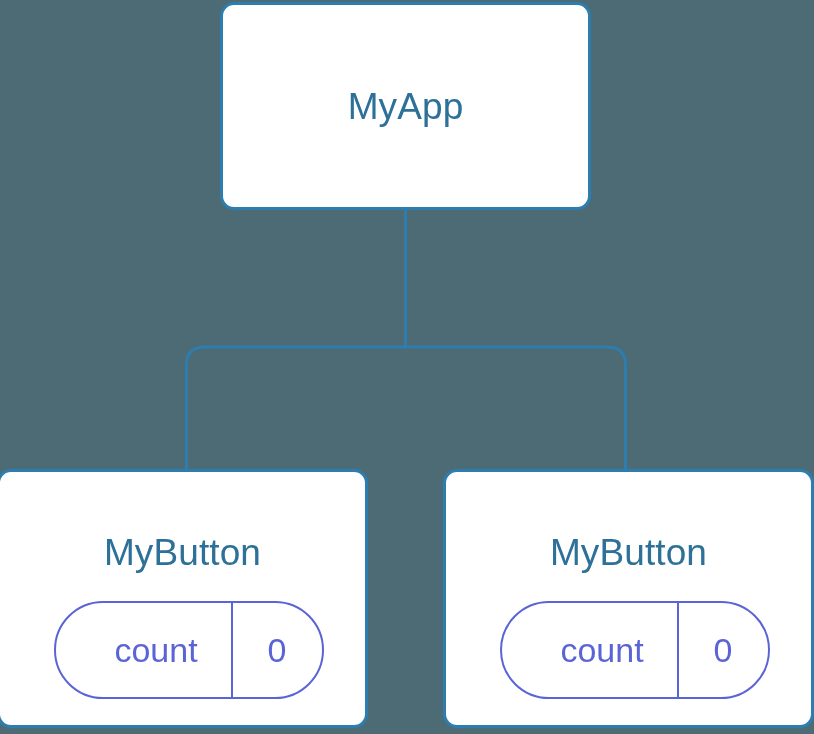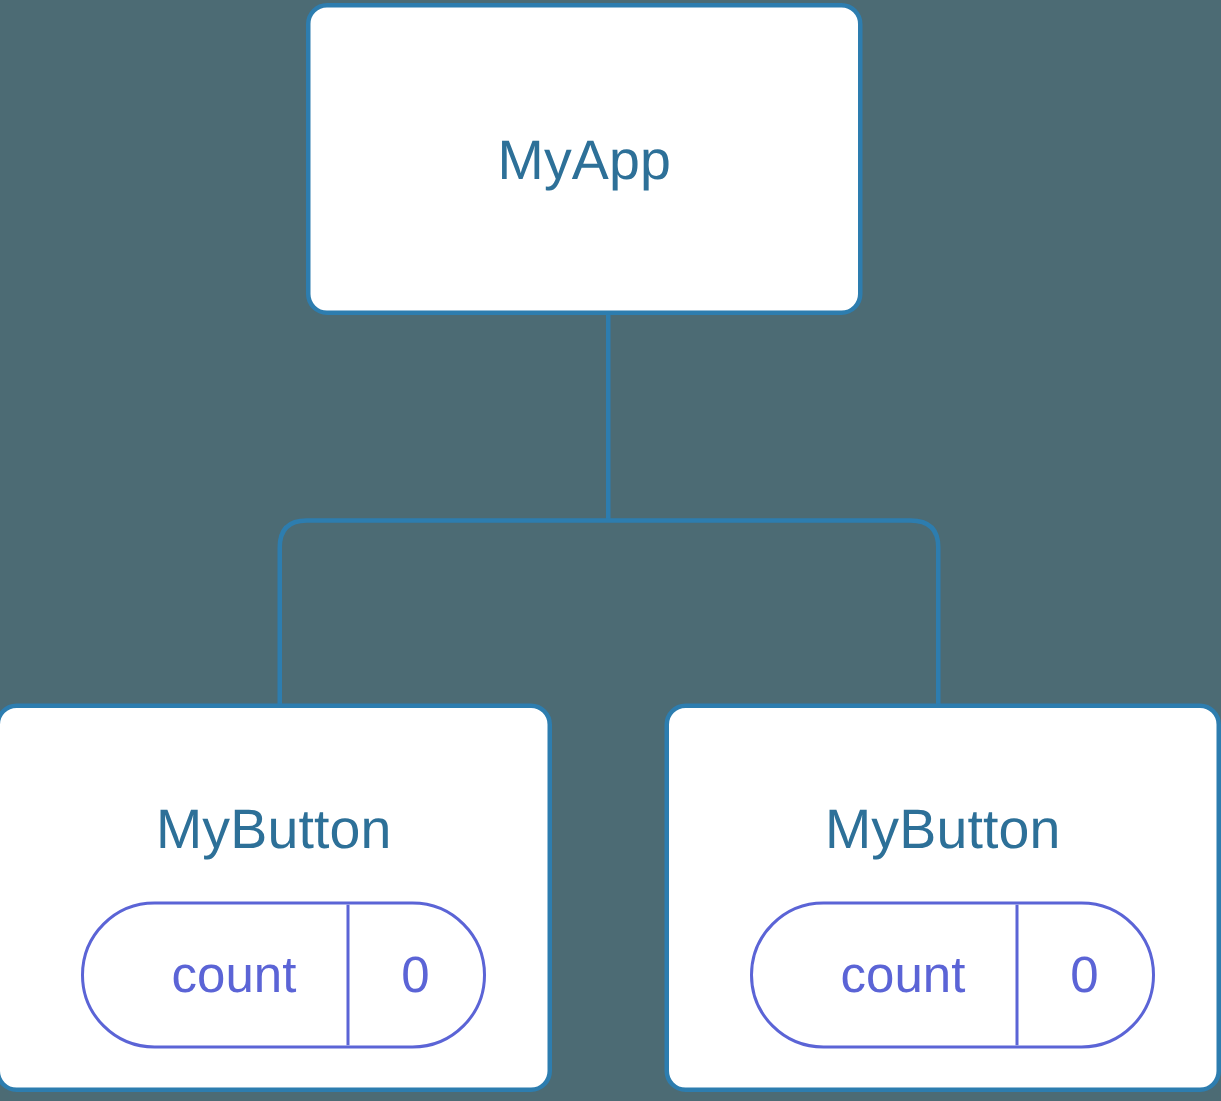--- a/index.html
+++ b/index.html
@@ -36,21 +36,21 @@
   .node {
     position: absolute;
     z-index: 2;
     background: #ffffff;
     border: 3px solid #2d7daf;
     border-radius: 14px;
     box-sizing: border-box;
   }
 
   .node-root {
-    left: 204px;
+    left: 220px;
     top: 2px;
     width: 371px;
     height: 208px;
     display: flex;
     align-items: center;
     justify-content: center;
   }
 
   
   .node-leaf {

